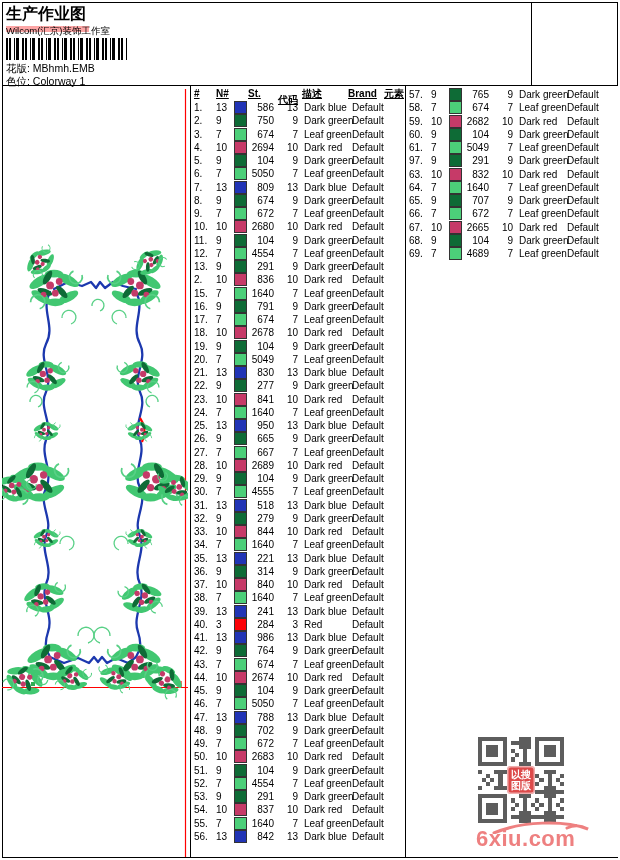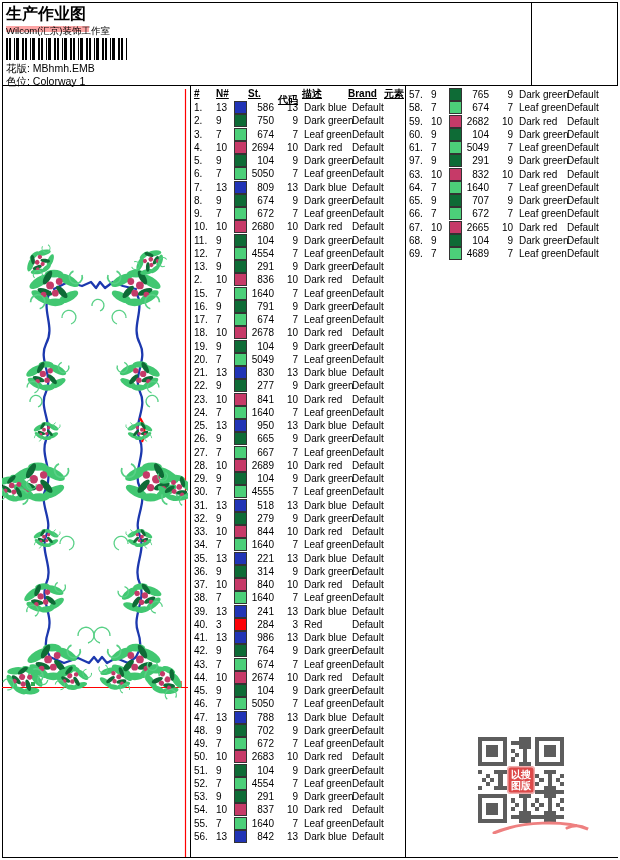--- a/index.html
+++ b/index.html
@@ -897,14 +897,15 @@
       </svg>
     <div class="qr-badge">
       <span>以搜</span>
       <span>图版</span>
     </div>
   </div>
   <div class="logo">
     <svg class="swoosh" width="112" height="16" viewBox="0 0 112 16">
       <path class="swp" d="M14,15 C42,3 84,2 108,11 c-7,-4 -15,-4 -21,-1"></path>
     </svg>
+    <span class="logo-text">6xiu.com</span>
   </div>
 </div>
 
 </body></html>

